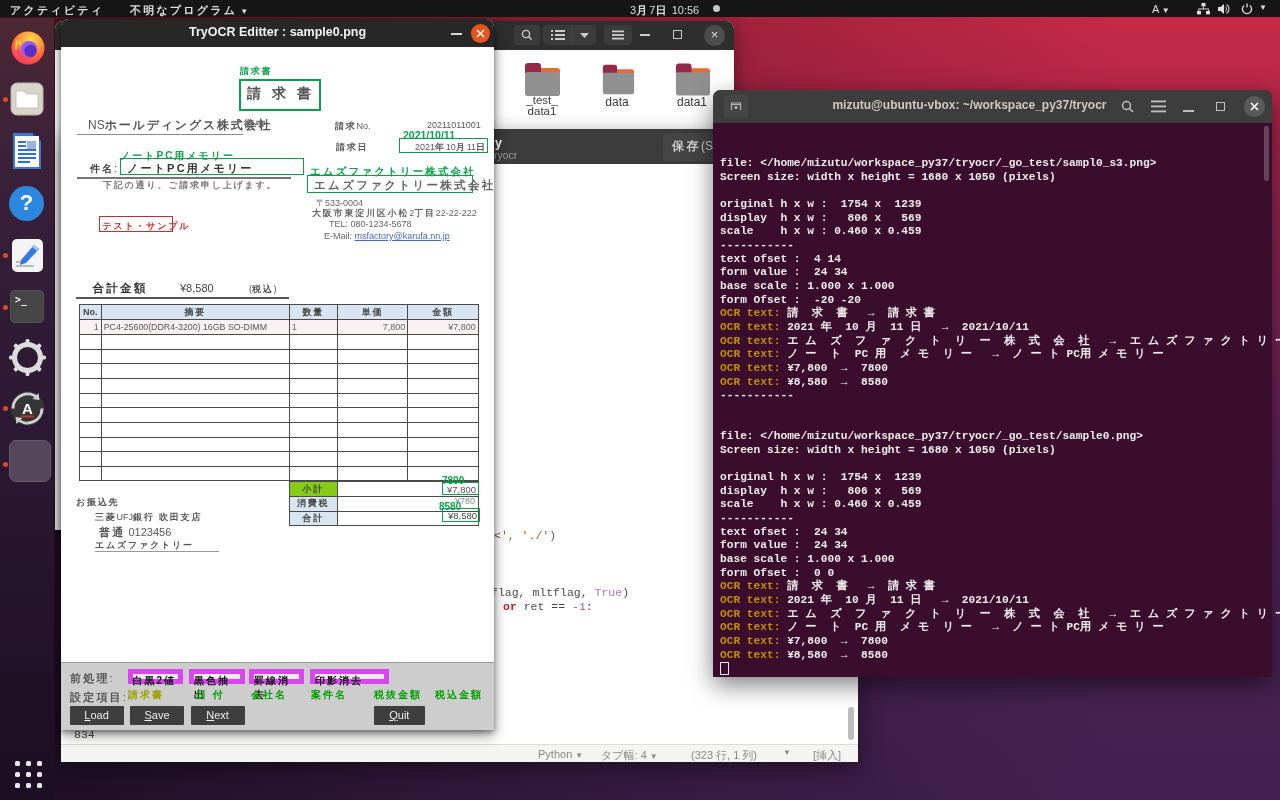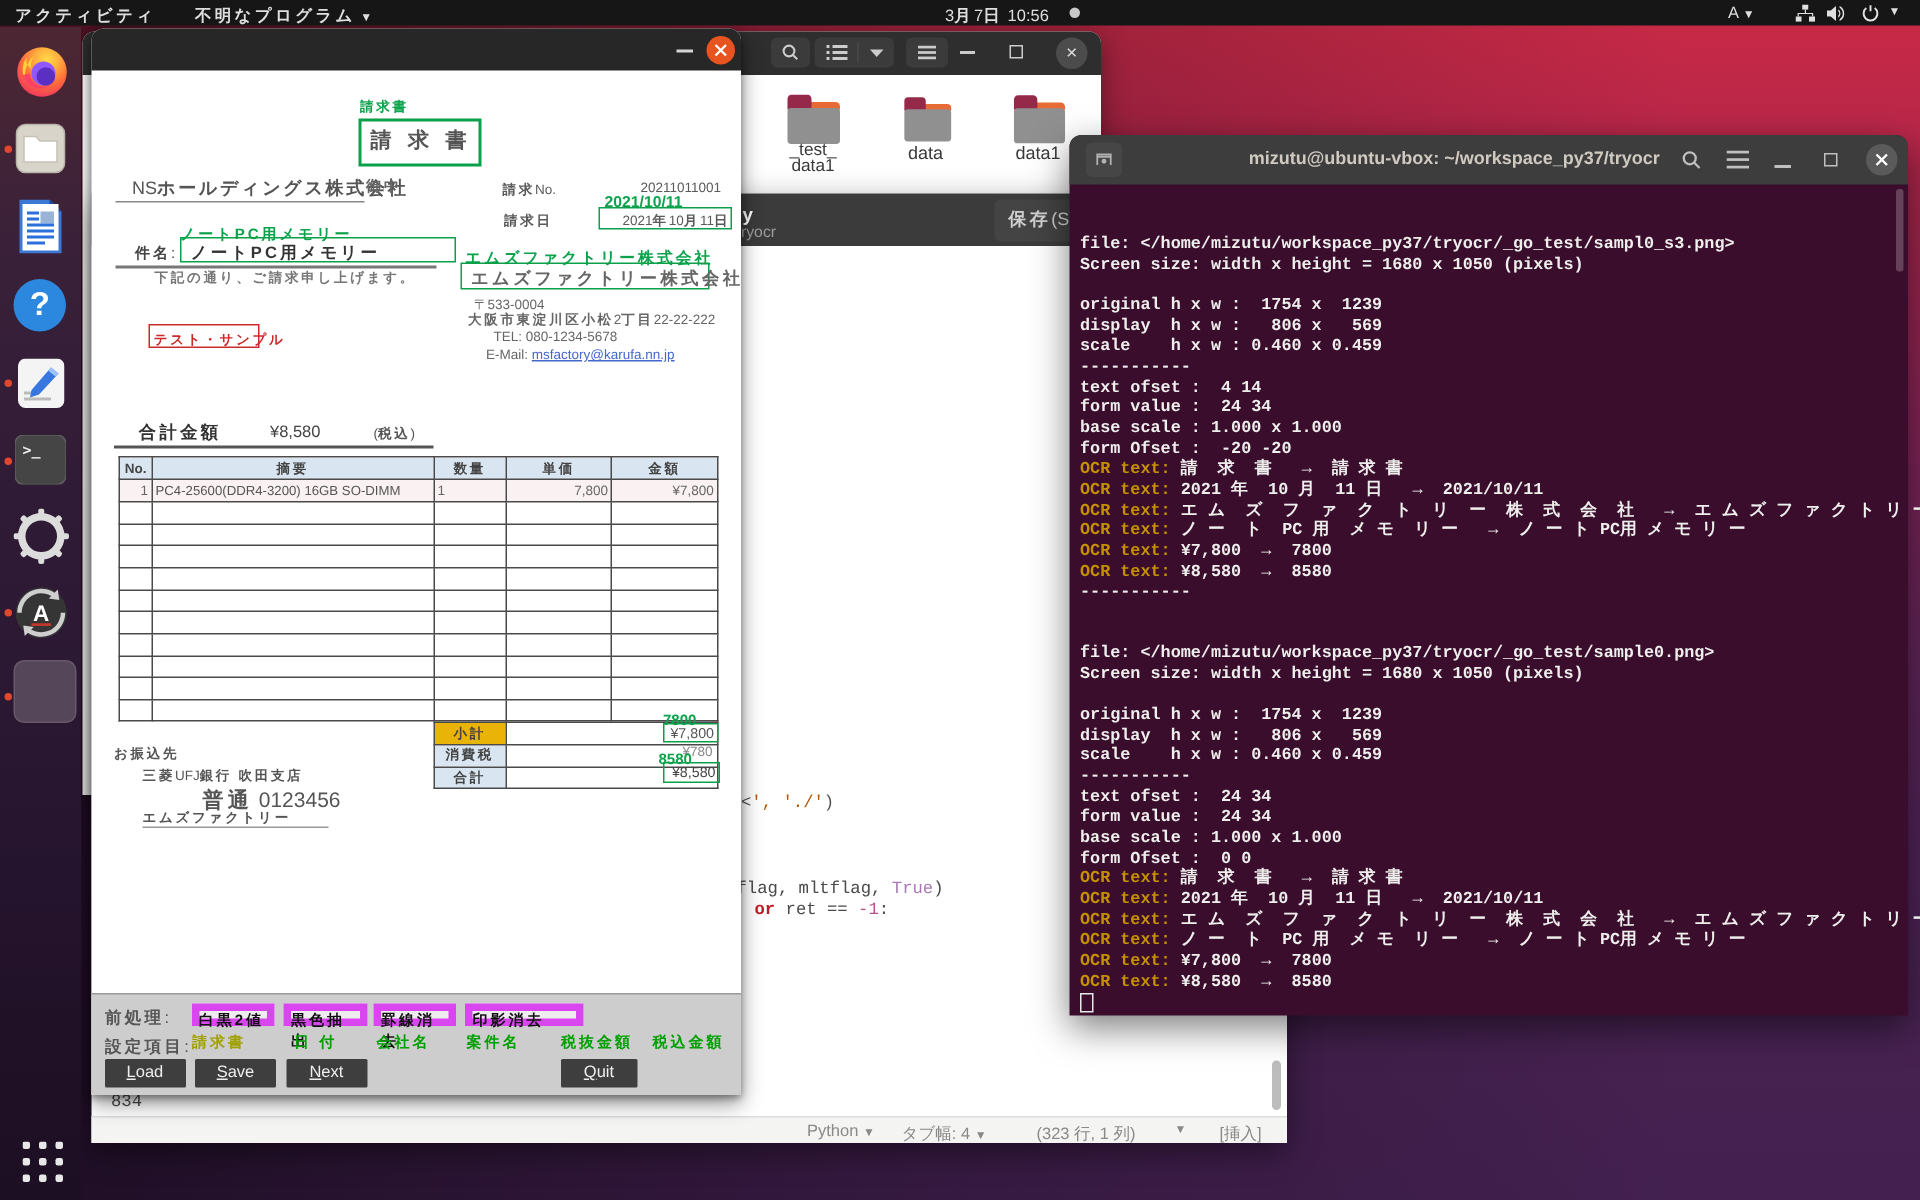--- a/index.html
+++ b/index.html
@@ -318,20 +318,21 @@
 <b>OCR text:</b> <i>エム</i> <i>ズ</i> <i>フ</i> <i>ァ</i> <i>ク</i> <i>ト</i> <i>リ</i> <i>ー</i> <i>株</i> <i>式</i> <i>会</i> <i>社</i>  →  <i>エムズファクトリー株式会社</i>
 <b>OCR text:</b> <i>ノー</i> <i>ト</i> PC <i>用</i> <i>メモ</i> <i>リー</i>  →  <i>ノート</i>PC<i>用メモリー</i>
 <b>OCR text:</b> ¥7,800  →  7800
 <b>OCR text:</b> ¥8,580  →  8580
 <span style="display:inline-block; width:9px; height:13px; border:1.3px solid #e8e8e8; vertical-align:-3px;"></span></div>
   <div class="abs" style="right:3px; top:36px; width:5px; height:55px; background:rgba(255,255,255,.22); border-radius:2px;"></div>
 </div>
 
 <div id="tryocr" class="win">
   <div class="hdr">
+    <div class="abs" style="left:0; top:6px; width:100%; text-align:center; color:#f2f2f2; font-weight:bold; font-size:12.5px;">TryOCR Editter : sample0.png</div>
     <div class="abs" style="left:390px; top:14px; width:11px; height:2px; background:#d5d5d5;"></div>
     <div class="abs" style="left:410px; top:5px; width:19px; height:19px; border-radius:50%; background:#e8541f;">
         <svg width="19" height="19" viewBox="0 0 19 19">
           <g stroke="#fff" stroke-width="1.5">
             <line x1="6" y1="6" x2="13" y2="13"></line>
             <line x1="13" y1="6" x2="6" y2="13"></line>
           </g>
         </svg>
       </div>
   </div>
@@ -464,21 +465,21 @@
   </tbody>
     </table>
 
   <table class="iv abs" style="left:227.6px; top:462.3px; width:189.4px;">
     <colgroup>
         <col style="width:48.1px">
         <col style="width:141.3px">
       </colgroup>
     <tbody>
         <tr>
-          <td style="background:#eab308; text-align:center; font-weight:bold; height:11.2px;"><span class="k">小計</span></td>
+          <td style="background:#84cc16; text-align:center; font-weight:bold; height:11.2px;"><span class="k">小計</span></td>
           <td></td>
         </tr>
     <tr>
           <td style="background:#d9e5f1; text-align:center; font-weight:bold; height:11.2px;"><span class="k">消費税</span></td>
           <td></td>
         </tr>
     <tr>
           <td style="background:#d9e5f1; text-align:center; font-weight:bold; height:11.2px;"><span class="k">合計</span></td>
           <td></td>
         </tr>
@@ -487,21 +488,21 @@
   <div class="inv gtxt" style="left:381px; top:456px; font-size:10px; font-weight:bold;">7800</div>
   <div class="gbox" style="left:381px; top:463px; width:37px; height:13px; border-width:1.5px;"></div>
   <div class="inv" style="left:385px; top:465px; font-size:9.5px; color:#555; width:30px; text-align:right;">¥7,800</div>
   <div class="inv" style="left:394px; top:477px; font-size:9px; color:#888;">¥780</div>
   <div class="inv gtxt" style="left:378px; top:482px; font-size:10px; font-weight:bold;">8580</div>
   <div class="gbox" style="left:381px; top:489px; width:38px; height:13.5px; border-width:1.5px;"></div>
   <div class="inv" style="left:385px; top:491px; font-size:9.5px; color:#444; width:31px; text-align:right;">¥8,580</div>
 
   <div class="inv" style="left:15px; top:477px; font-size:9px; color:#555;"><span class="k">お振込先</span></div>
   <div class="inv" style="left:34px; top:492px; font-size:9px; color:#555;"><span class="k">三菱</span>UFJ<span class="k">銀行 吹田支店</span></div>
-  <div class="inv" style="left:38px; top:506px; font-size:14px; color:#555;margin-left:36px;"><span class="k">普通</span> 0123456</div>
+  <div class="inv" style="left:38px; top:506px; font-size:11px; color:#555;"><span class="k">普通</span> 0123456</div>
   <div class="inv" style="left:34px; top:520px; font-size:9px; color:#555;"><span class="k">エムズファクトリー</span></div>
   <div class="abs" style="left:34px; top:532px; width:124px; height:1px; background:#999;"></div>
 
 
   <div id="panel">
     <span class="abs" style="left:9px; top:8px;"><span class="k">前処理</span>:</span>
     <div class="pbtn" style="left:66.5px; width:55px;"><span class="k">白黒2値</span></div>
     <div class="pbtn" style="left:128px; width:56px;"><span class="k">黒色抽出</span></div>
     <div class="pbtn" style="left:188px; width:55px;"><span class="k">罫線消去</span></div>
     <div class="pbtn" style="left:249px; width:79px;"><span class="k">印影消去</span></div>

